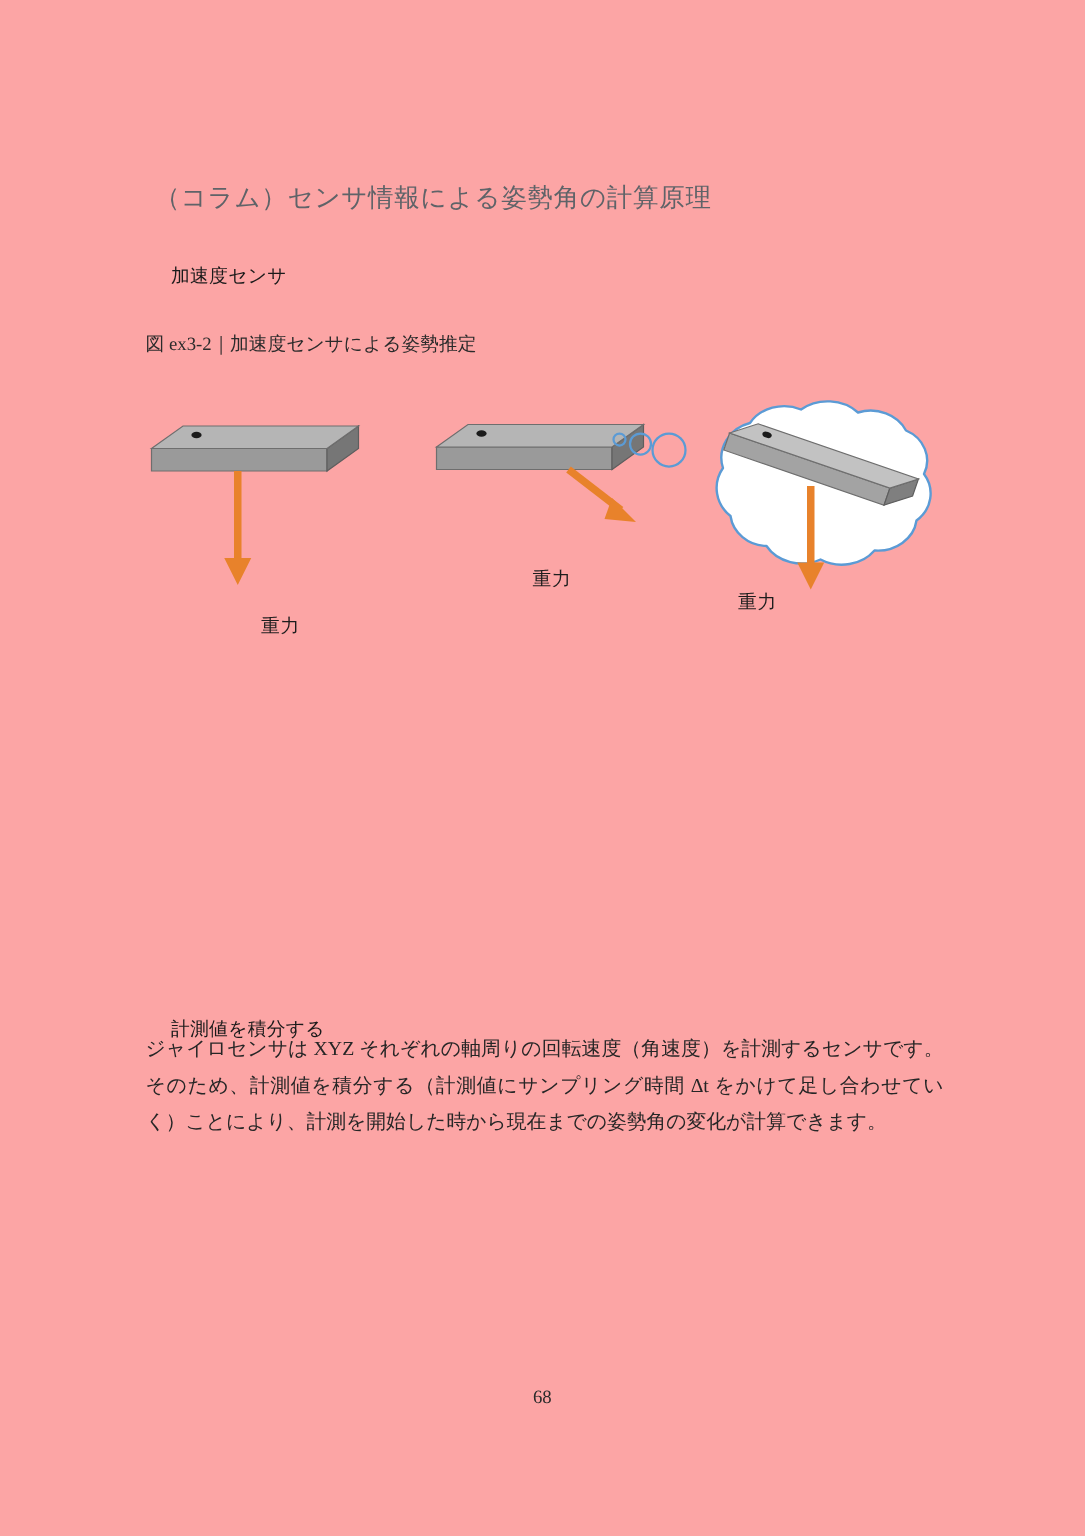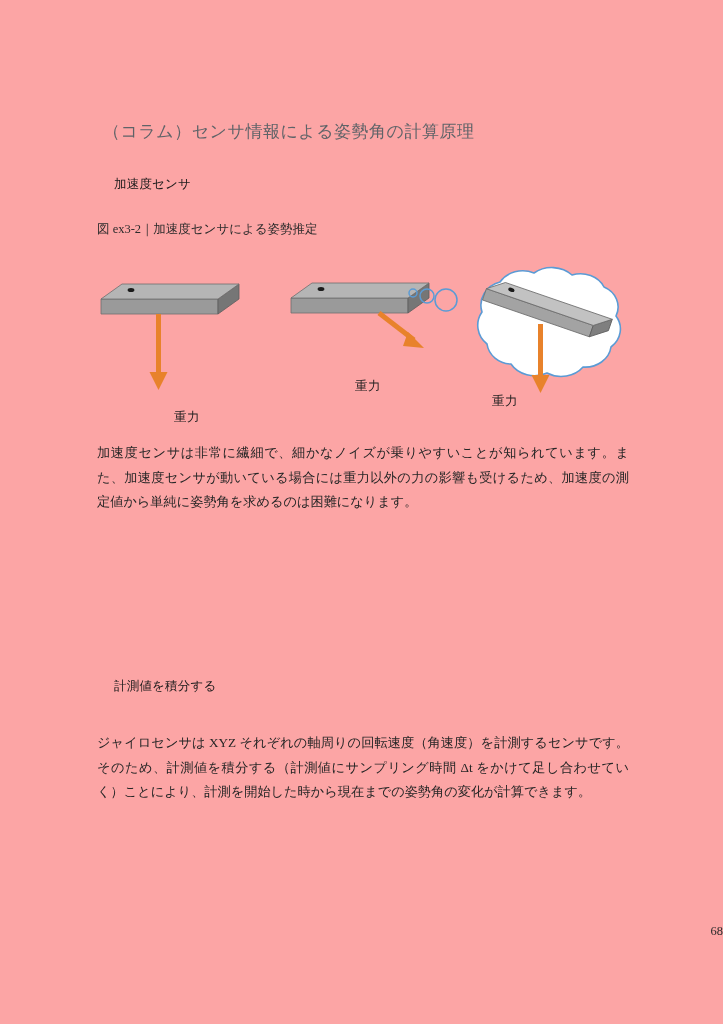--- a/index.html
+++ b/index.html
@@ -84,29 +84,29 @@
     width: 532px;
     font-size: 13.2px;
     line-height: 24.6px;
     color: #262626;
     text-align: justify;
     font-family: "Liberation Serif", "DejaVu Serif", serif;
   }
   .body-block p { margin: 0; }
 
   #para-block-1 { top: 441px; }
-  #para-block-2 { top: 687px; margin-top: 44px; }
+  #para-block-2 { top: 687px; }
 
   
   .page-number {
     position: absolute;
     left: 0;
     right: 0;
     top: 924px;
-    text-align: right;
+    text-align: center;
     font-size: 12.5px;
     color: #2b2b2b;
   }
 </style>
 </head>
 <body>
 
 <div class="page">
 
   <div class="column-title">（コラム）センサ情報による姿勢角の計算原理</div>
@@ -184,21 +184,20 @@
 
     
     <div class="gravity-label" style="left:84px; top:120px;">重力</div>
 
     <div class="gravity-label" style="left:265px; top:89px;">重力</div>
 
     <div class="gravity-label" style="left:402px; top:104px;">重力</div>
   </div>
 
   <div class="body-block" id="para-block-1">
-    <p>加速度センサは非常に繊細で、細かなノイズが乗りやすいことが知られています。また、加速度センサが動いている場合には重力以外の力の影響も受けるため、加速度の測定値から単純に姿勢角を求めるのは困難になります。</p>
   </div>
 
   <div class="sub-heading" id="heading-gyro">計測値を積分する</div>
 
   <div class="body-block" id="para-block-2">
     <p>ジャイロセンサは XYZ それぞれの軸周りの回転速度（角速度）を計測するセンサです。そのため、計測値を積分する（計測値にサンプリング時間 Δt をかけて足し合わせていく）ことにより、計測を開始した時から現在までの姿勢角の変化が計算できます。</p>
   </div>
 
   <div class="page-number">68</div>
 

